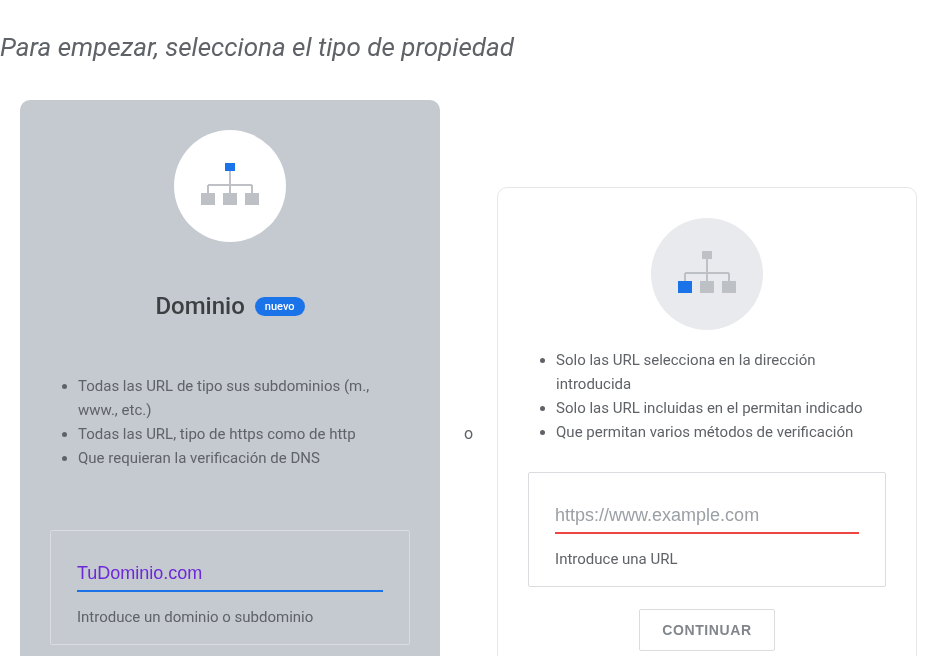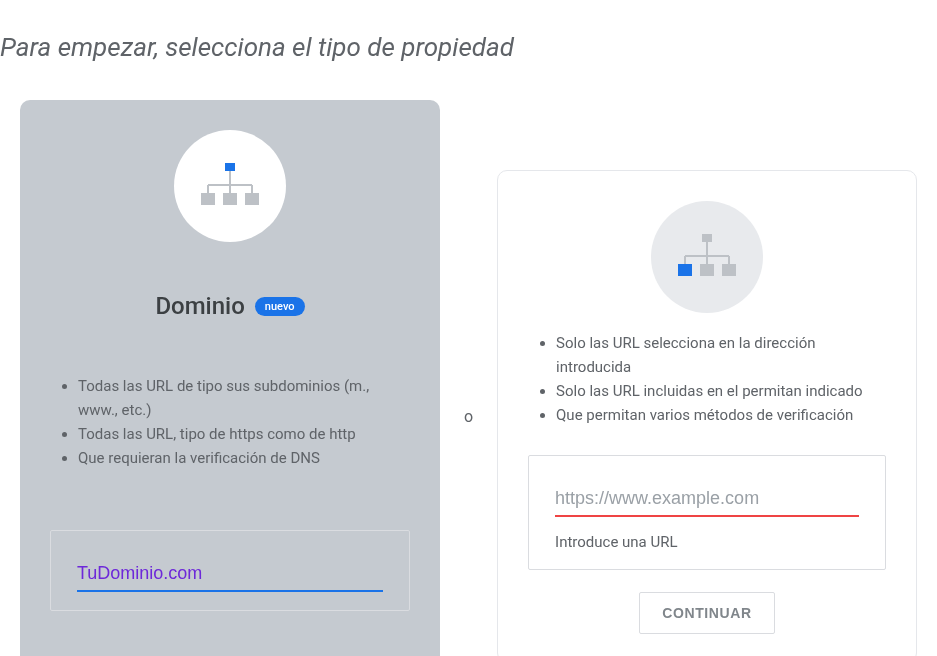--- a/index.html
+++ b/index.html
@@ -164,20 +164,21 @@
       <span class="card-title">Dominio</span>
       <span class="badge-new">nuevo</span>
     </div>
     <ul class="bullets">
       <li>Todas las URL de tipo sus subdominios (m., www., etc.)</li>
       <li>Todas las URL, tipo de https como de http</li>
       <li>Que requieran la verificación de DNS</li>
     </ul>
     <div class="input-box">
       <input class="input-field" type="text" value="TuDominio.com" style="">
+      <div class="helper">Introduce un dominio o subdominio</div>
     </div>
     <button class="continue-btn primary">CONTINUAR</button>
   </div>
 
   <div class="separator">o</div>
 
   <div class="card unselected">
     <div class="icon-badge">
       <svg width="64" height="54" viewBox="0 0 64 54">
         <rect x="27" y="4" width="10" height="8" fill="#bdc1c6"></rect>

